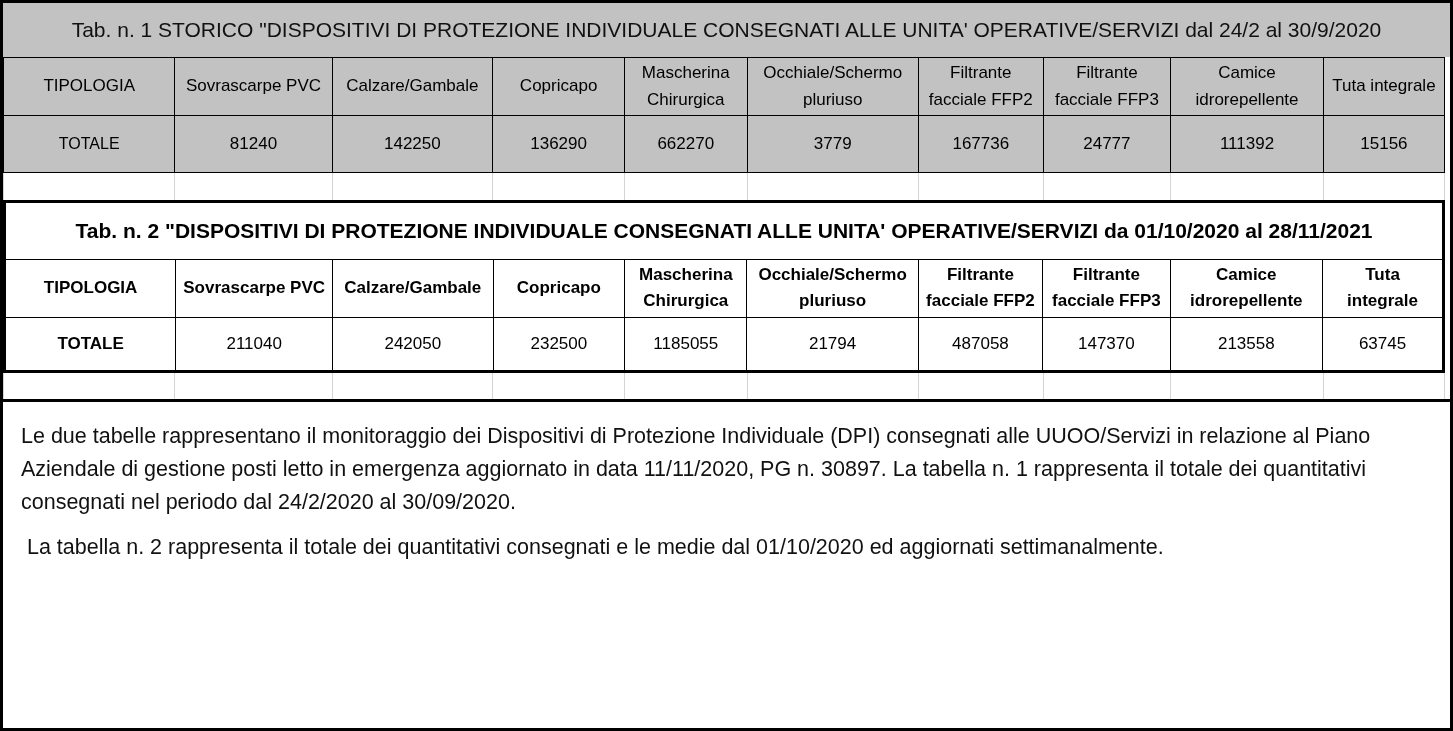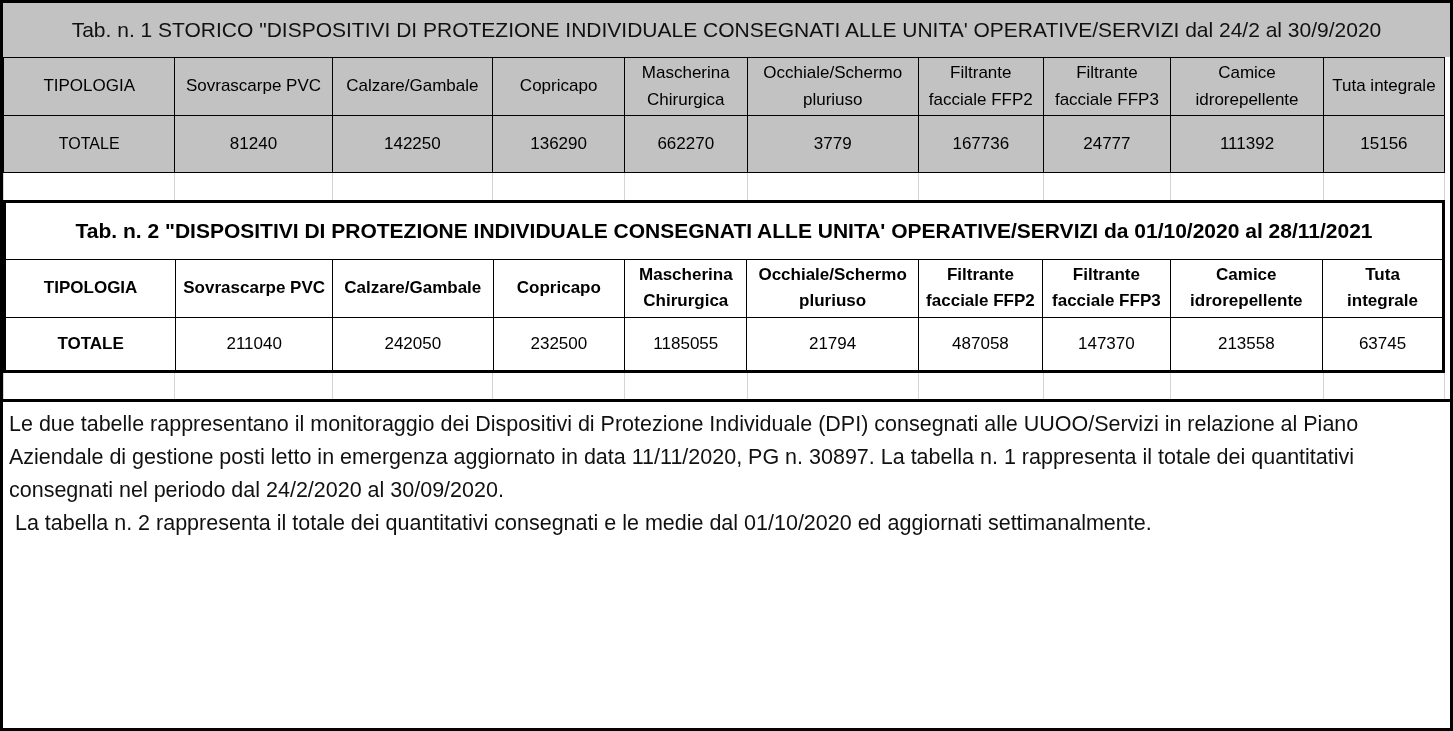--- a/index.html
+++ b/index.html
@@ -53,21 +53,21 @@
   .t2 .rlabel{font-weight:bold;font-size:17px;}
   .t2 .r-tot{height:54px;}
   .t2 .r-gio{height:57px;}
   .t2 .r-med{height:66px;}
   
   .footer{
     border-top:3px solid #000;
     padding:6px 8px 0 6px;
     font-size:21.5px;line-height:33px;color:#111;
   }
-  .footer p{margin:0;white-space:pre-wrap;}
+  .footer p{margin:12px;white-space:pre-wrap;}
 </style>
 </head>
 <body>
 
 <div class="page">
 
   <div class="t1-title">Tab. n. 1 STORICO "DISPOSITIVI DI PROTEZIONE INDIVIDUALE CONSEGNATI ALLE UNITA' OPERATIVE/SERVIZI dal 24/2 al 30/9/2020</div>
 
   <table class="grid t1">
     <colgroup>

